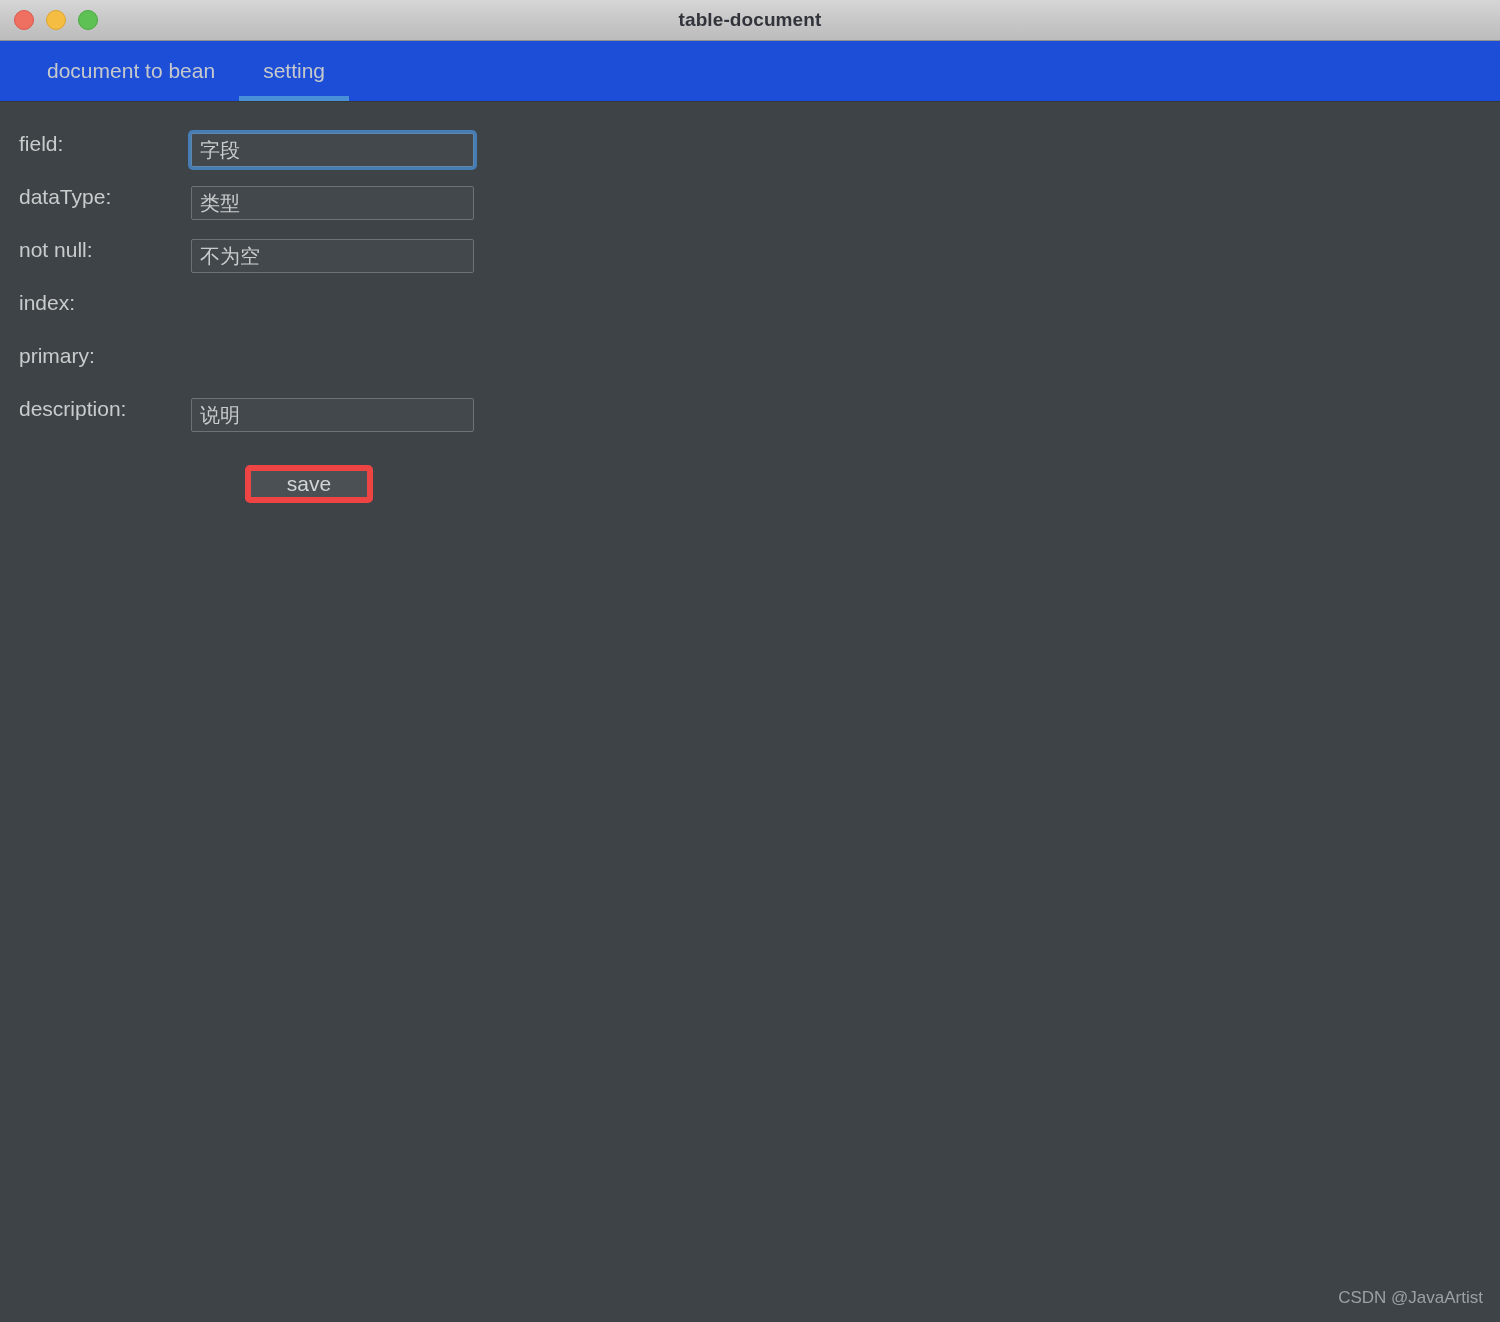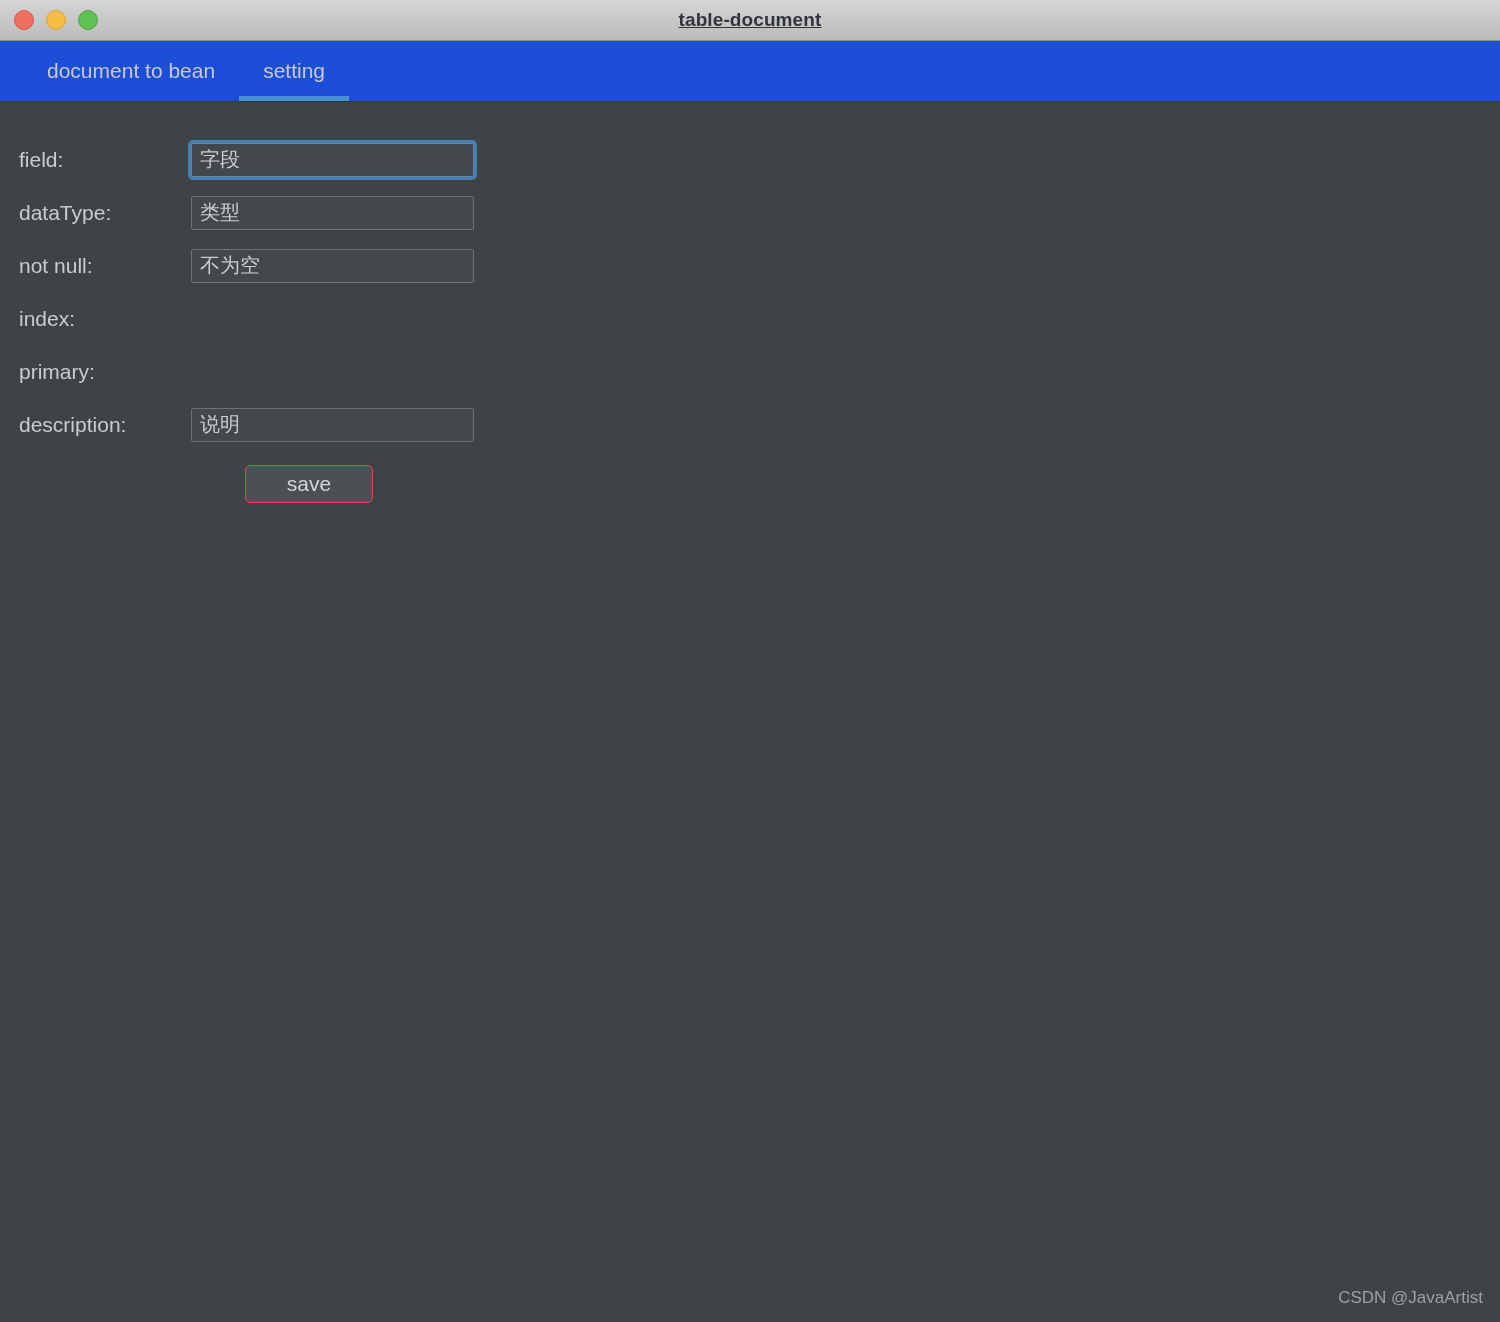--- a/index.html
+++ b/index.html
@@ -48,21 +48,20 @@
 
   .title-text {
     position: absolute;
     left: 0; right: 0;
     text-align: center;
     font-size: 19px;
     font-weight: bold;
     color: #31343a;
     letter-spacing: 0.1px;
     pointer-events: none;
-    text-decoration: underline;
   }
 
   
   .tabbar {
     flex: 0 0 61px;
     height: 61px;
     background: #1d4ed8;
     border-bottom: 1px solid #34383b;
     display: flex;
     align-items: stretch;
@@ -95,21 +94,21 @@
     position: relative;
     flex: 1 1 auto;
     background: #3e4347;
     padding-top: 31px;
   }
   .form {
     display: block;
   }
   .form-row {
     display: flex;
-    align-items: center;
+    align-items: flex-start;
     height: 53px;
     padding-left: 19px;
   }
   .form-label {
     width: 160px;
     flex: 0 0 160px;
     font-size: 21px;
     color: #c9cccd;
     line-height: 1;
   }
@@ -139,21 +138,21 @@
     display: flex;
     padding-left: 19px;
     margin-top: 14px;
   }
   .actions .spacer { width: 160px; flex: 0 0 160px; }
   .save-button {
     margin-left: 66px;
     width: 128px;
     height: 38px;
     background: #4b5054;
-    border: 1px solid #ef4444;
+    border: 6px solid #ef4444;
     border-radius: 5px;
     color: #d2d5d7;
     font-family: "Liberation Sans", "DejaVu Sans", sans-serif;
     font-size: 21px;
     cursor: default;
   }
 
   
   .watermark {
     position: absolute;

